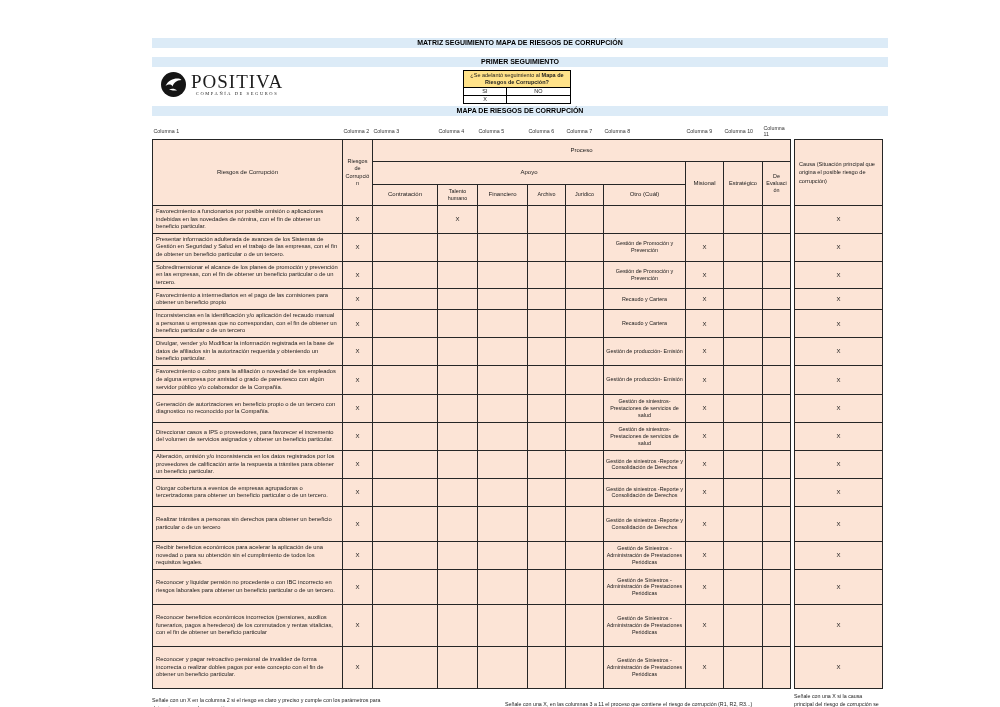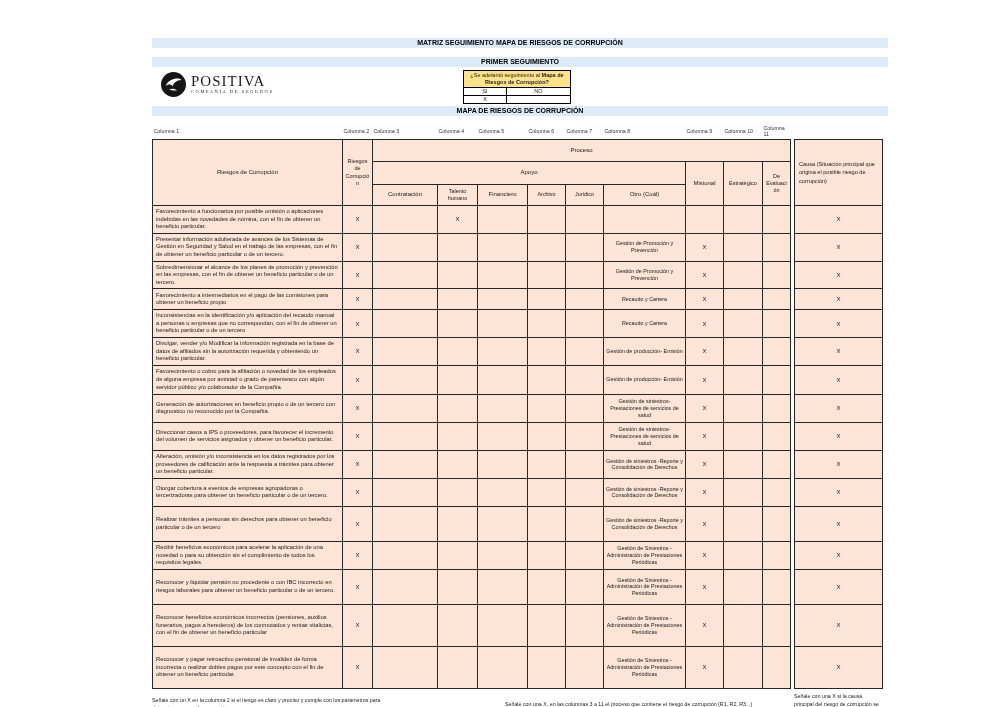--- a/index.html
+++ b/index.html
@@ -5,21 +5,21 @@
   html,body{margin:0;padding:0;background:#fff;}
   body{width:1000px;height:707px;font-family:"Liberation Sans",sans-serif;color:#1a1a1a;overflow:hidden;}
   .sheet{position:relative;margin:38px 0 0 152px;width:736px;}
   .band{background:#dcebf7;text-align:center;font-weight:bold;font-size:7px;line-height:10px;height:10px;color:#000;}
   .band.b1{margin-bottom:9px;}
   .band.b2{margin-bottom:3px;}
   .band.b3{margin-top:3px;margin-bottom:9px;}
   .brand-row{position:relative;height:33px;}
   .logo{position:absolute;left:8px;top:1px;display:flex;align-items:center;gap:4px;}
   .logo-text{display:flex;flex-direction:column;line-height:1;}
-  .logo-name{font-family:"Liberation Serif",serif;font-size:15px;letter-spacing:1px;color:#1c1c1c;}
+  .logo-name{font-family:"Liberation Serif",serif;font-size:19px;letter-spacing:1px;color:#1c1c1c;}
   .logo-tag{font-family:"Liberation Serif",serif;font-size:4.5px;letter-spacing:1.6px;color:#1c1c1c;margin-top:1px;text-align:center;}
   .qbox{position:absolute;left:311px;top:0;width:108px;border-collapse:collapse;}
   .qbox td{border:1px solid #000;font-size:5.5px;text-align:center;padding:1px 2px;background:#fff;}
   .qbox td.q{background:#ffe289;font-weight:normal;line-height:1.3;}
   .qbox td.q b{font-weight:bold;}
   .qbox tr.ans td{height:7px;line-height:7px;padding:0;}
   table.matrix{border-collapse:collapse;table-layout:fixed;width:730px;}
   table.matrix th,table.matrix td{border:1px solid #262626;background:#fce4d6;font-weight:normal;font-size:6px;text-align:center;vertical-align:middle;padding:1px 2px;word-wrap:break-word;}
   table.matrix .col-label td{border:none;background:#fff;font-size:5.3px;color:#333;text-align:left;padding:0 0 2px 1px;}
   table.matrix td.spacer,table.matrix th.spacer{border:none;background:#fff;padding:0;}

